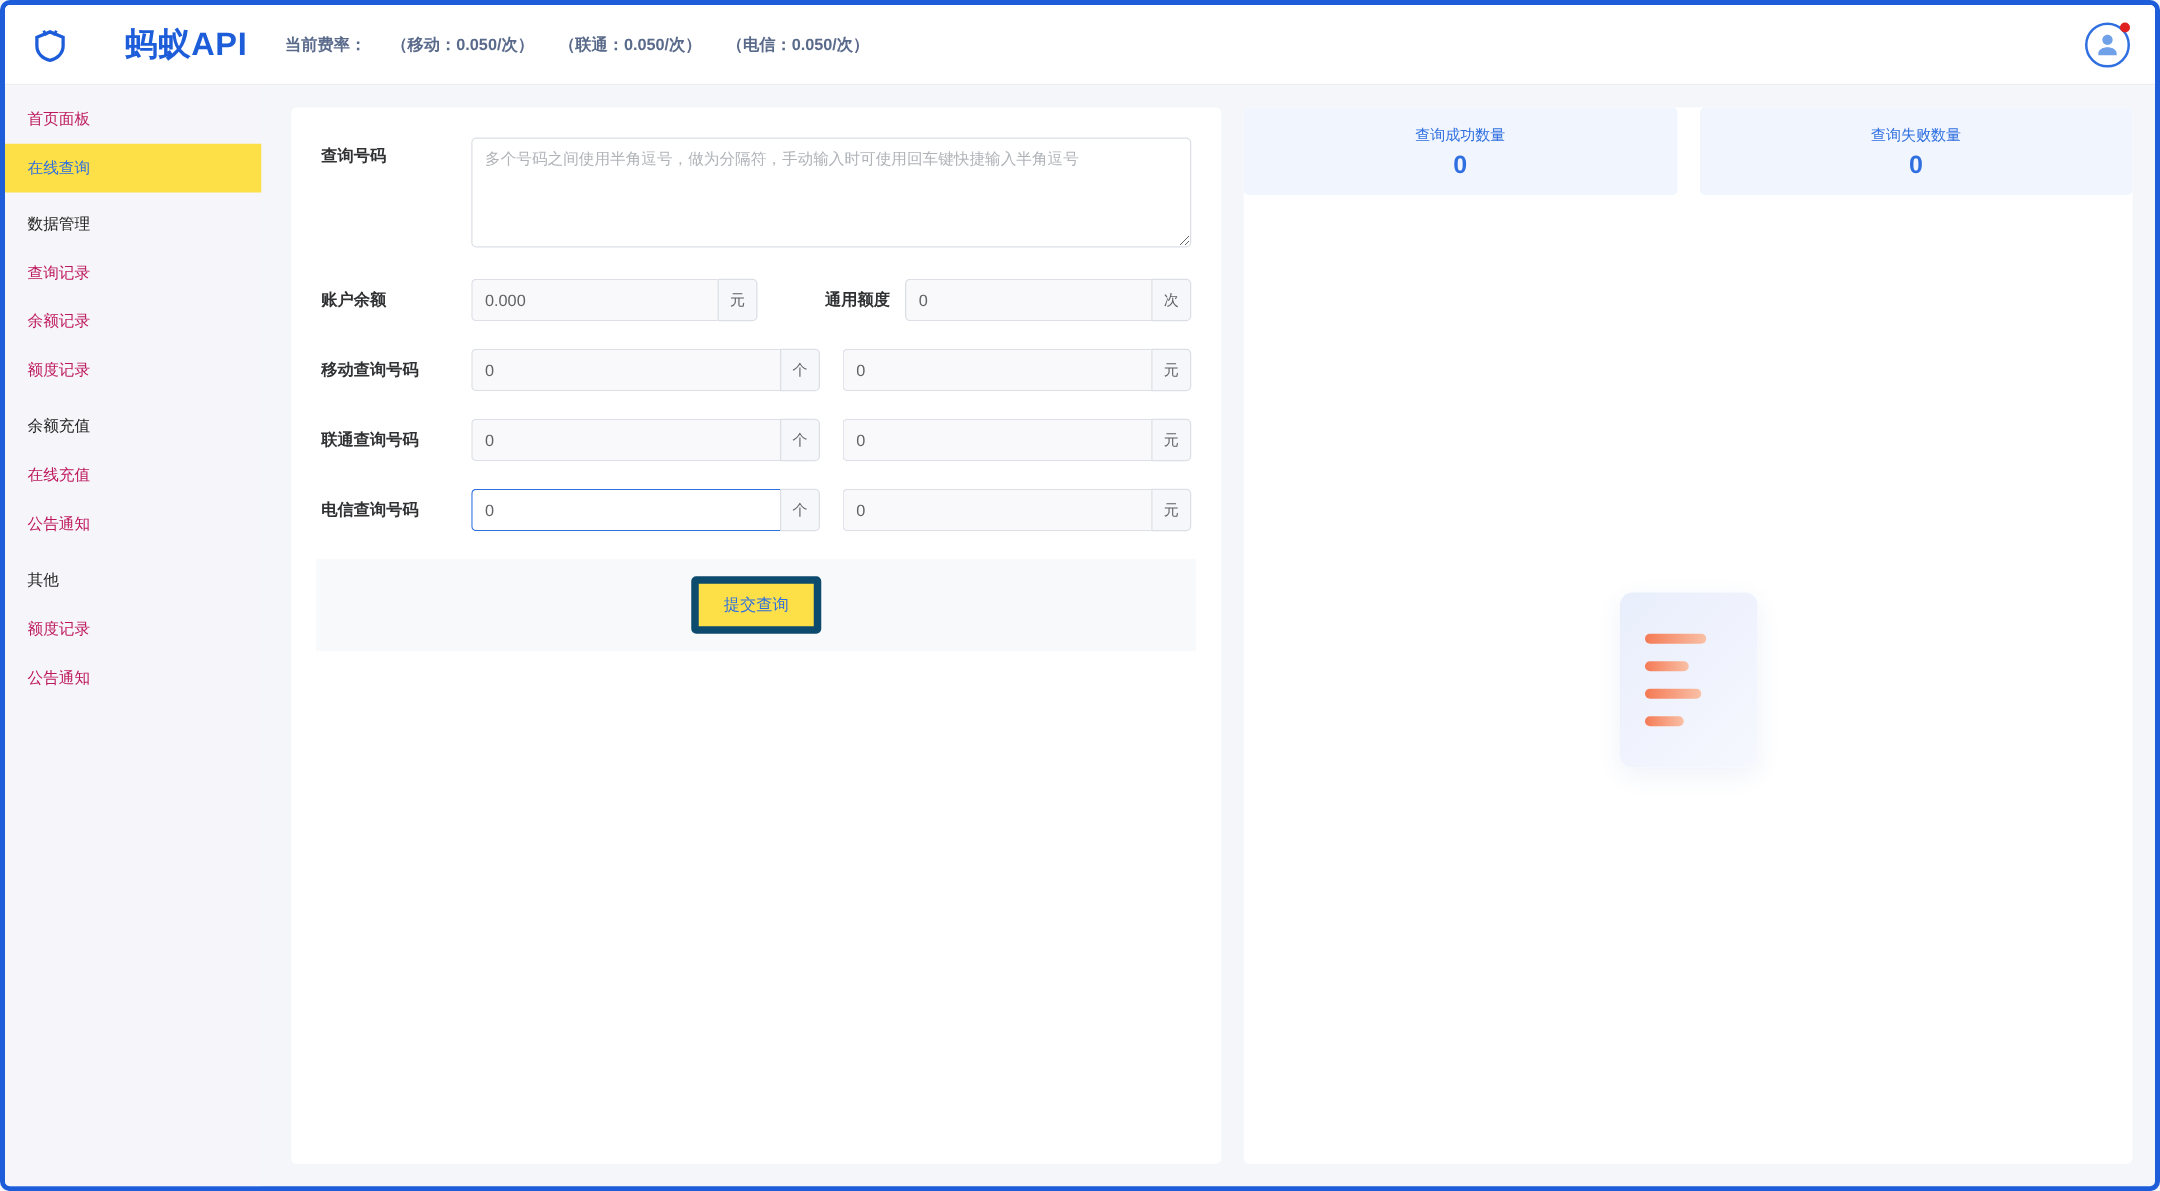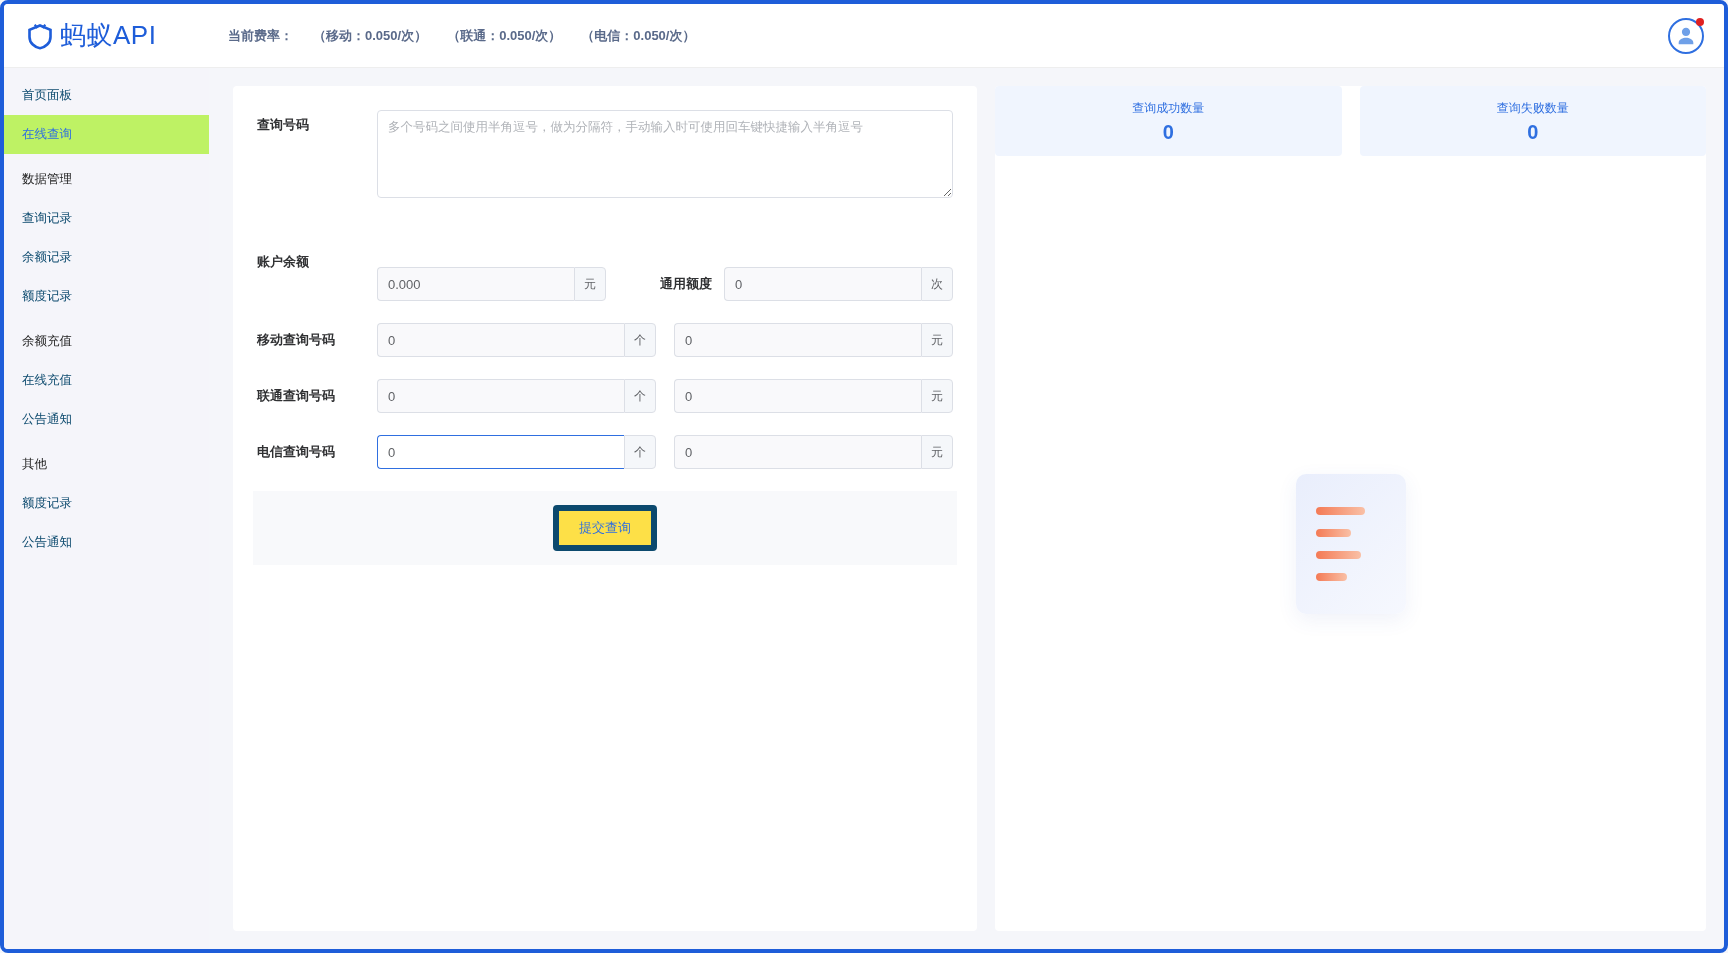--- a/index.html
+++ b/index.html
@@ -29,23 +29,24 @@
     padding-left: 22px;
     height: 100%;
   }
   .logo-icon {
     width: 28px; height: 28px;
     display: inline-flex;
     margin-right: 6px;
   }
   .logo-text {
     font-size: 26px;
-    font-weight: 400;
+    font-weight: 700;
     color: #1e5dd9;
     letter-spacing: 0.5px;
+    margin-left: 40px;
   }
   .rate-bar {
     display: flex;
     align-items: center;
     gap: 20px;
     font-weight: 600;
     font-size: 13px;
     color: #5a6a8a;
     padding-left: 20px;
   }
@@ -72,30 +73,30 @@
   .body { display: flex; flex: 1; min-height: 0; }
   .sidebar {
     width: 205px;
     background: #f5f5fa;
     padding-top: 8px;
   }
   .nav-item, .nav-group {
     padding: 11px 18px;
     font-size: 12.5px;
     cursor: pointer;
-    color: #0c4a6e;
+    color: #be185d;
   }
   .nav-group {
     font-weight: 400;
     color: #222;
     cursor: default;
     margin-top: 6px;
   }
   .nav-item.active {
-    background: #bef264;
+    background: #fde047;
     color: #2f6fe0;
   }
   .main {
     flex: 1;
     padding: 18px 18px 18px 24px;
     display: flex;
     gap: 18px;
     overflow: auto;
   }
   .panel {
@@ -168,21 +169,21 @@
     align-items: center;
     justify-content: center;
     font-size: 12px;
     color: #606266;
   }
   .two-col {
     display: flex;
     gap: 18px;
     flex: 1;
   }
-  .two-col > .col { flex: 1; display: flex; align-items: center; margin-top: 44px; }
+  .two-col > .col { flex: 1; display: flex; align-items: center; }
   .two-col .form-label { width: 100px; }
   .pair-row { display: flex; gap: 18px; flex: 1; }
   .pair-row .input-group { flex: 1; }
   .submit-row {
     background: #f8f9fb;
     margin: 0 -4px;
     padding: 14px 0;
     display: flex;
     justify-content: center;
   }

